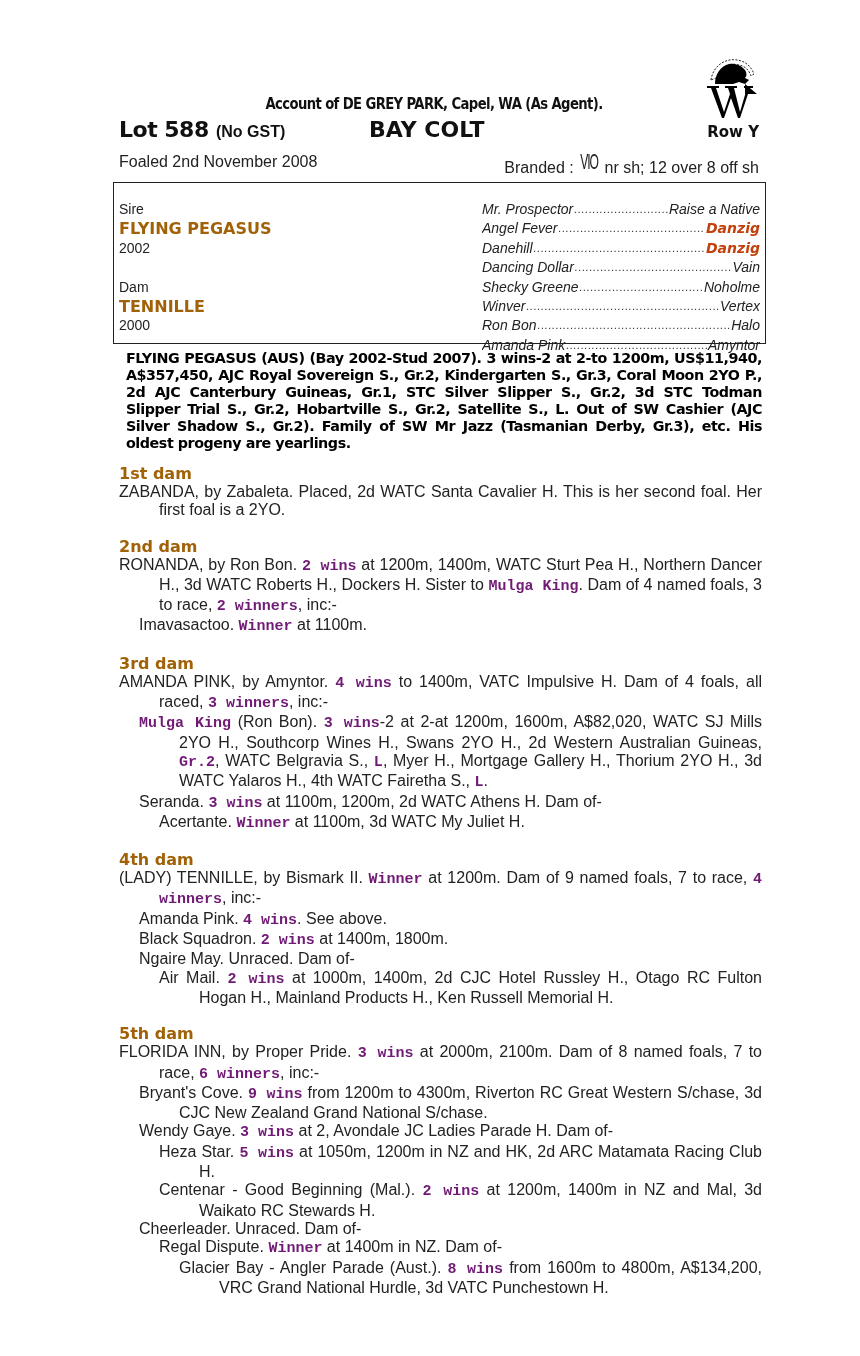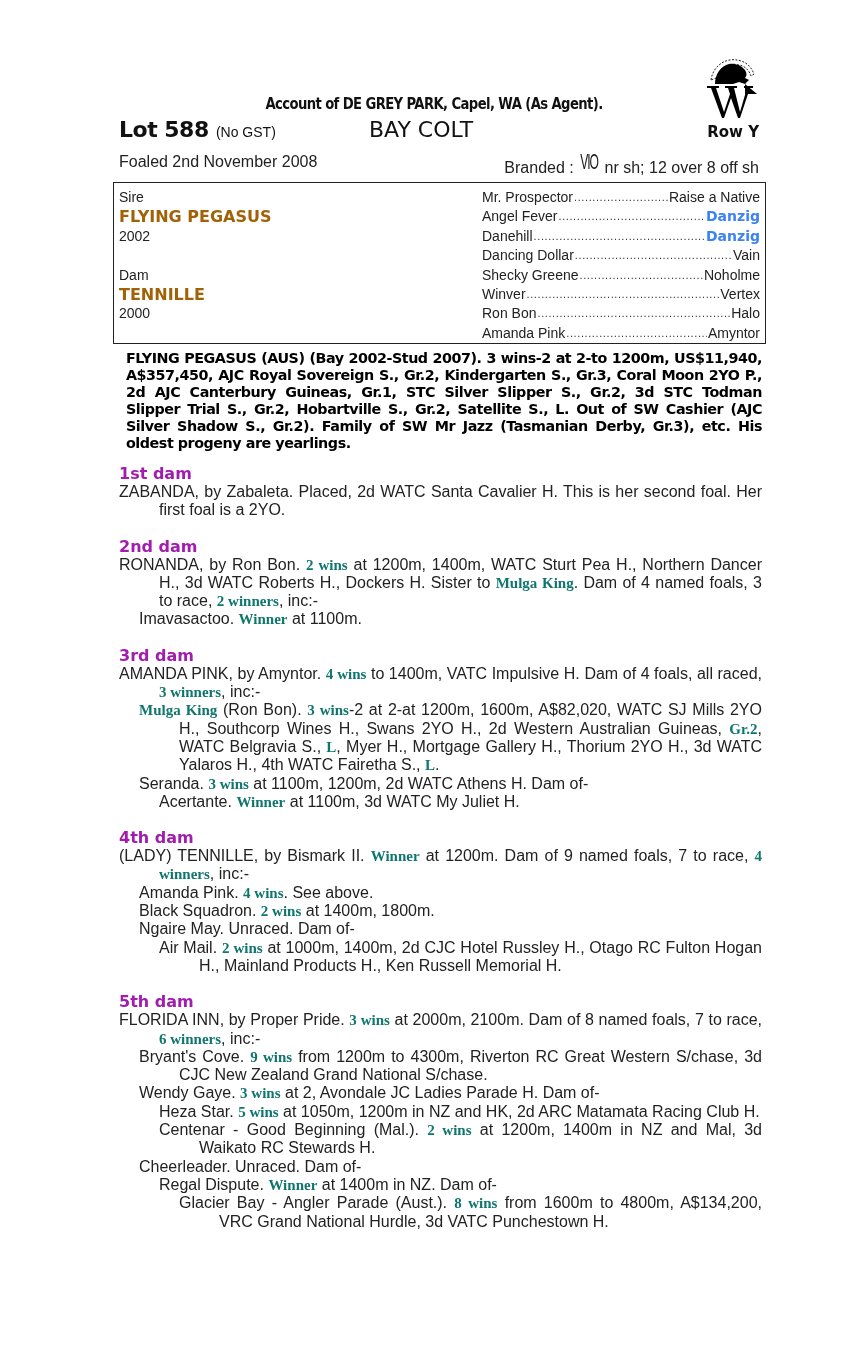--- a/index.html
+++ b/index.html
@@ -46,30 +46,30 @@
       position: absolute;
       left: 0;
       top: 0;
       font-family: "DejaVu Sans", sans-serif;
       font-weight: bold;
       font-size: 22px;
       letter-spacing: -0.5px;
     }
     .lot-gst {
       font-family: "Liberation Sans", sans-serif;
-      font-weight: normal;
-      font-size: 14px;
+      font-weight: bold;
+      font-size: 16px;
       letter-spacing: 0;
     }
     .lot-sex {
       position: absolute;
       left: 250px;
       top: 0;
       font-family: "DejaVu Sans", sans-serif;
-      font-weight: normal;
+      font-weight: bold;
       font-size: 22px;
     }
     .lot-row {
       position: absolute;
       right: 2px;
       top: 6px;
       font-family: "DejaVu Sans", sans-serif;
       font-weight: bold;
       font-size: 15px;
     }
@@ -108,21 +108,21 @@
       position: absolute;
       left: 113px;
       top: 182px;
       width: 653px;
       height: 162px;
       border: 1.5px solid #222;
       box-sizing: border-box;
     }
     .ped-col {
       position: absolute;
-      top: 5px;
+      top: 17px;
       font-size: 14px;
       color: #222;
     }
     .ped-col div {
       height: 19.4px;
       line-height: 19.4px;
       white-space: nowrap;
     }
     .ped-col1 { left: 5px; width: 180px; }
     .ped-col2 { left: 194px; width: 170px; }
@@ -130,35 +130,36 @@
     .ped-name-bold {
       font-family: "DejaVu Sans", sans-serif;
       font-weight: bold;
       font-size: 16px;
       color: #a16207;
     }
     .ped-row3 {
       display: flex;
       justify-content: flex-start;
       overflow: hidden;
+      font-style: italic;
     }
     .ped-row3 .dots {
       flex: 1;
       overflow: hidden;
       white-space: nowrap;
       font-size: 11px;
       letter-spacing: 0.6px;
       color: #333;
       line-height: 19px;
       margin: 0 1px;
     }
     .ped-row3 .sire-right.bold {
       font-family: "DejaVu Sans", sans-serif;
       font-weight: bold;
-      color: #3b82f6;
+      color: #c2410c;
     }
 
     
     .sire-para {
       position: absolute;
       left: 126px;
       top: 350px;
       width: 636px;
       font-family: "DejaVu Sans", sans-serif;
       font-weight: bold;
@@ -178,36 +179,36 @@
       font-size: 16px;
       color: #222;
     }
     .dam-section {
       margin-bottom: 18px;
     }
     .dam-heading {
       font-family: "DejaVu Sans", sans-serif;
       font-weight: bold;
       font-size: 16px;
-      color: #a21caf;
+      color: #a16207;
       line-height: 18px;
       height: 18px;
     }
     .entry {
       line-height: 18.3px;
       text-align: justify;
     }
     .lvl0 { padding-left: 40px; text-indent: -40px; }
     .lvl1 { padding-left: 60px; text-indent: -40px; }
     .lvl2 { padding-left: 80px; text-indent: -40px; }
     .lvl3 { padding-left: 100px; text-indent: -40px; }
     .b {
-      font-family: Liberation Serif, serif;
-      font-weight: bold;
-      color: #0f766e;
+      font-family: Liberation Mono, monospace;
+      font-weight: bold;
+      color: #701a75;
       font-size: 15px;
     }
   </style>
 </head>
 <body>
 
 <div class="logo">
   <svg width="62" height="66" viewBox="0 0 62 66" xmlns="http://www.w3.org/2000/svg">
     <path d="M12 26 C14 12, 26 4, 38 6 C46 7, 52 12, 55 20 L52 22 C50 16, 46 12, 40 11 L34 10 C30 12, 26 16, 22 22 Z" fill="none" stroke="#222" stroke-width="1" stroke-dasharray="2 1.5"></path>
     <path d="M16 30 C16 20, 22 12, 30 10 C36 9, 42 11, 46 16 C48 19, 48 22, 46 24 L50 26 L46 30 L40 28 L34 30 L26 30 Z" fill="#000"></path>

